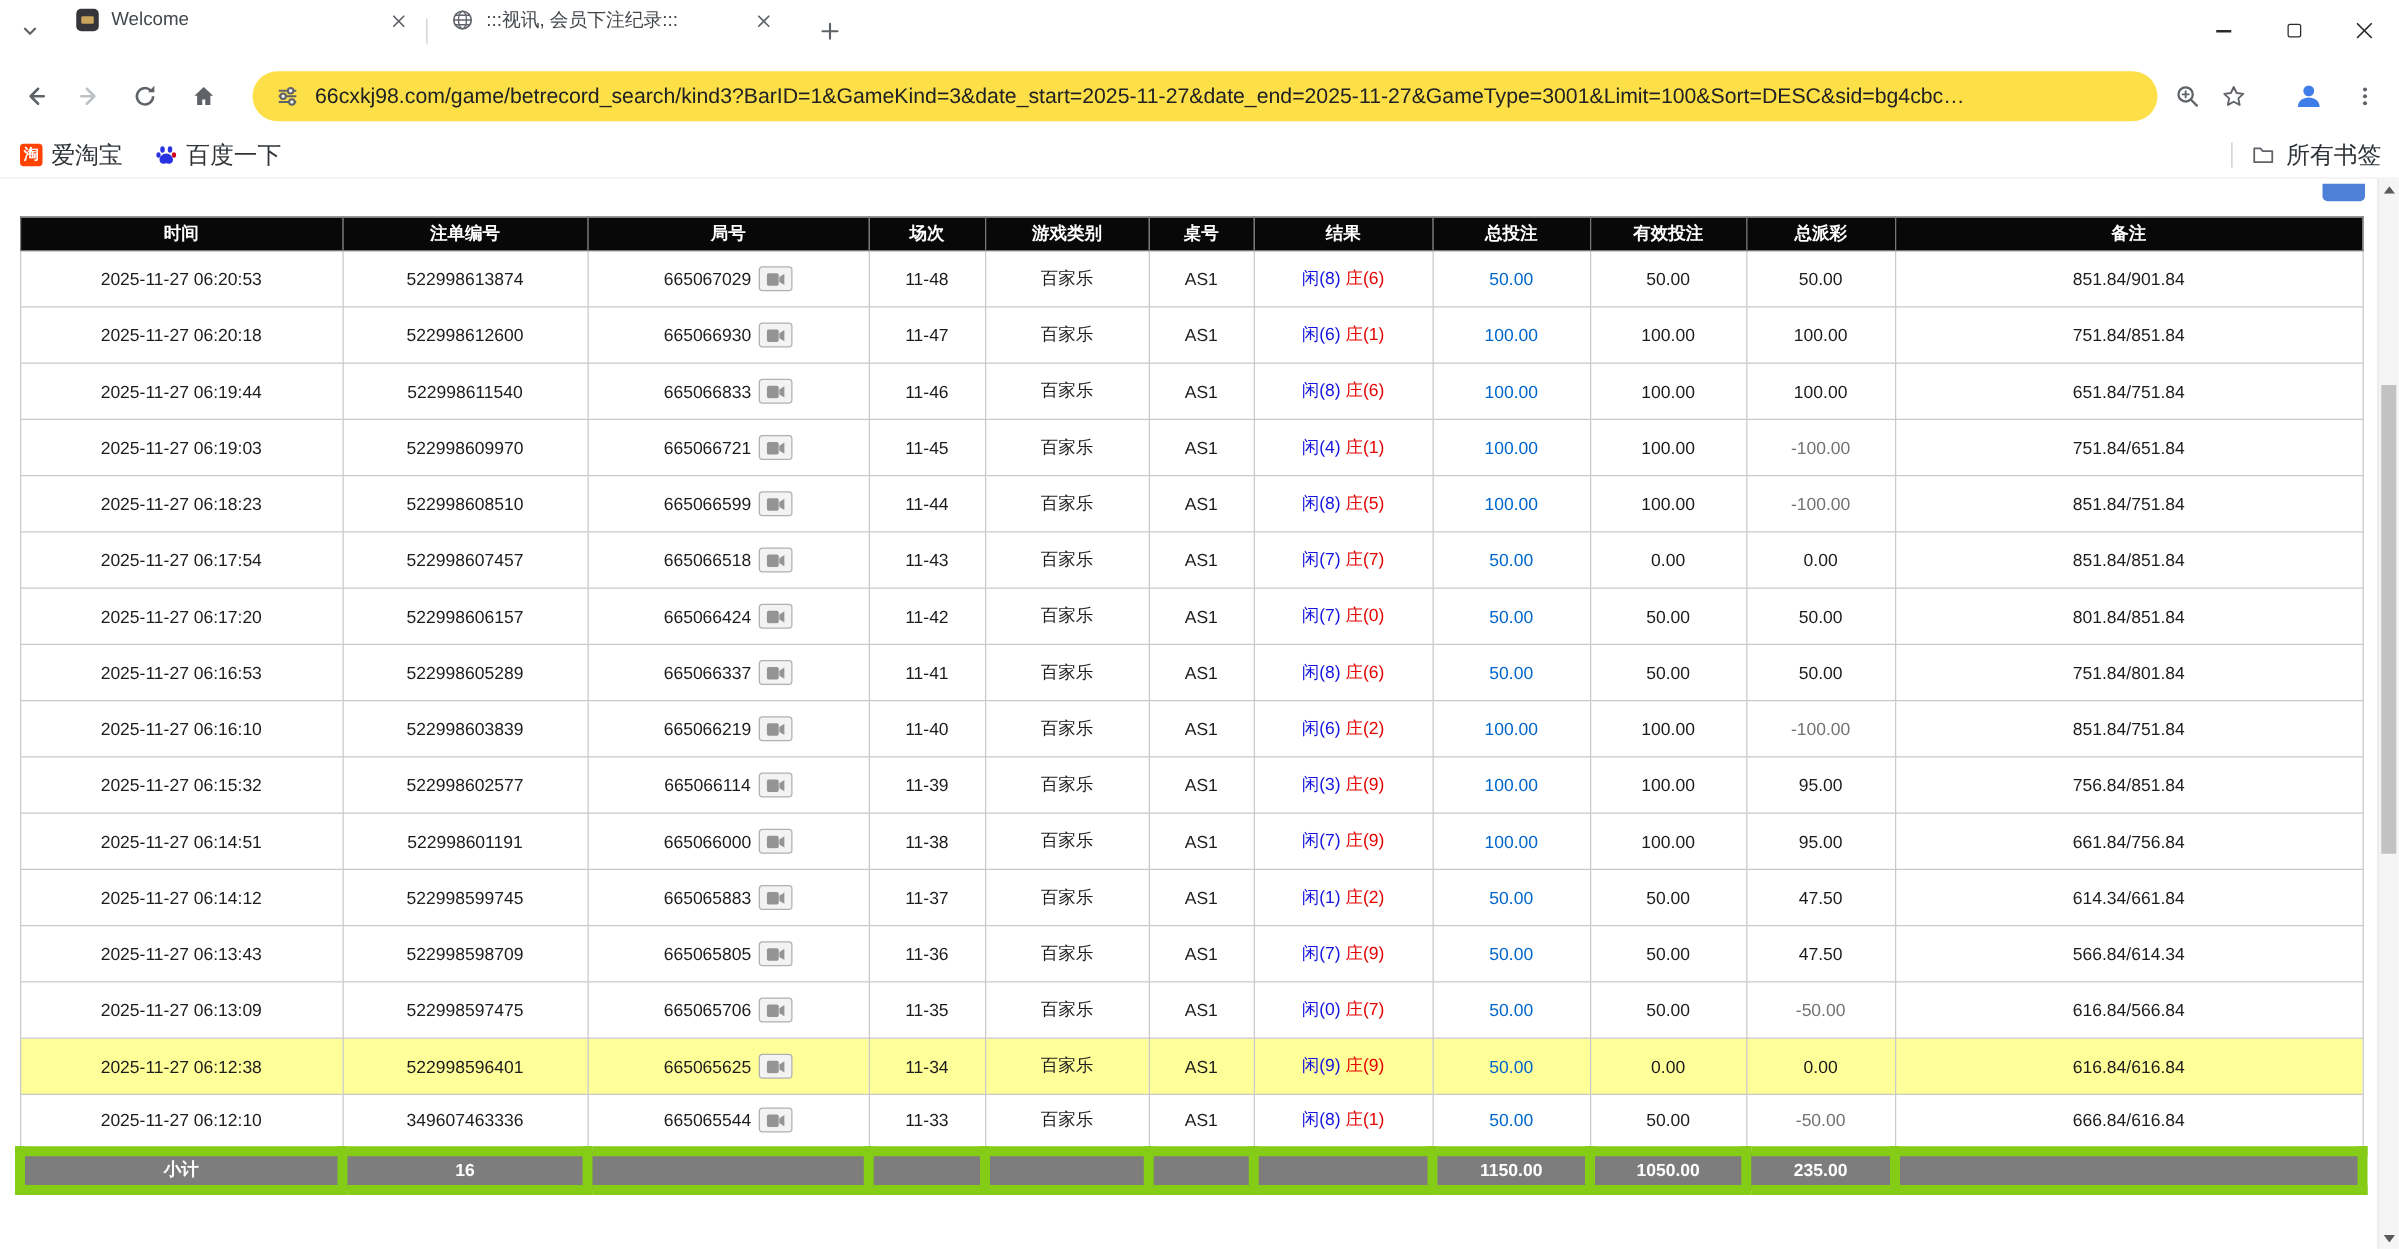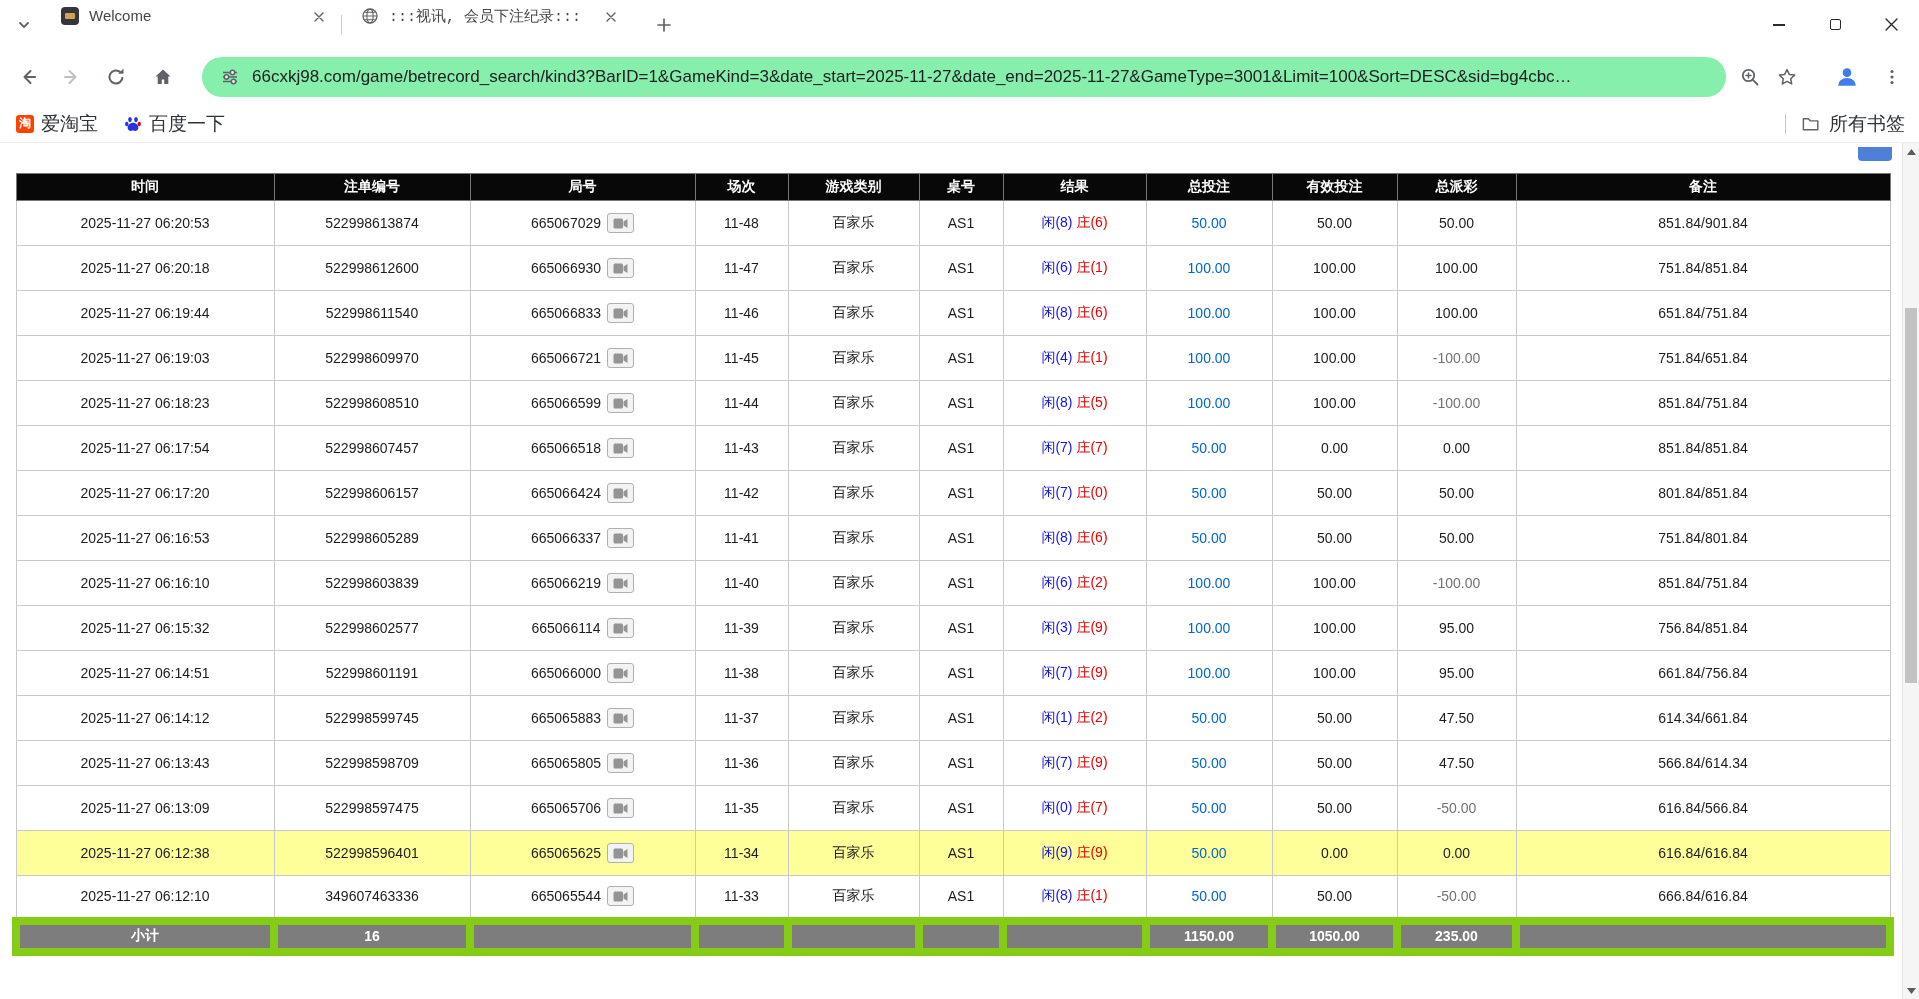--- a/index.html
+++ b/index.html
@@ -7,38 +7,38 @@
               font-family:"Liberation Sans", sans-serif; }
   .screen { position:absolute; top:0; left:0; width:1919px; height:999px; }
 
   
   .tabstrip { position:absolute; top:0; left:0; right:0; height:49px; background:#fff; }
   .tab-search-btn { position:absolute; left:10px; top:11px; width:28px; height:28px;
                     display:flex; align-items:center; justify-content:center; border-radius:50%; cursor:pointer; }
   .tab { position:absolute; top:7px; height:37px; border-radius:10px 10px 0 0;
          display:flex; align-items:flex-start; padding:0 10px 0 12px; cursor:pointer; background:#fff; }
   .tab-1 { left:49px;  width:290px; }
-  .tab-2 { left:349px; width:282px;font-family:Liberation Mono, monospace; }
+  .tab-2 { left:349px; width:282px; }
   .tab-title { flex:1; font-size:15px; color:#43474b; white-space:nowrap; overflow:hidden; margin-left:10px; }
   .tab-close { width:20px; height:20px; border-radius:50%; display:flex; align-items:center; justify-content:center; cursor:pointer; }
   .tab-sep { position:absolute; top:15px; left:341px; width:1px; height:20px; background:#c9cdd1; }
   .fav-welcome { width:18px; height:18px; border-radius:4px; background:#35353a; position:relative; flex:0 0 auto; }
   .fav-welcome::after { content:""; position:absolute; left:4px; top:6px; width:10px; height:6px; background:#caa45a; border-radius:1px; }
   .newtab { position:absolute; left:650px; top:11px; width:28px; height:28px; display:flex;
             align-items:center; justify-content:center; border-radius:50%; cursor:pointer; }
   .wincontrols { position:absolute; right:0; top:0; height:49px; display:flex; }
   .winbtn { width:56px; height:49px; display:flex; align-items:center; justify-content:center; cursor:pointer; }
   .ico-min { width:12px; height:2px; background:#2b2b2b; }
   .ico-max { width:11px; height:11px; border:1.5px solid #2b2b2b; border-radius:2px; }
 
   
   .toolbar { position:absolute; top:49px; left:0; right:0; height:56px; background:#fff; }
   .navbtn { position:absolute; top:11px; width:34px; height:34px; display:flex;
             align-items:center; justify-content:center; border-radius:50%; cursor:pointer; }
-  .omnibox { position:absolute; left:202px; top:8px; width:1524px; height:40px; background:#86efac;
+  .omnibox { position:absolute; left:202px; top:8px; width:1524px; height:40px; background:#fde047;
              border-radius:20px; display:flex; align-items:center; padding:0 18px; cursor:text; }
   .url { margin-left:12px; font-size:17px; color:#202124; white-space:nowrap; overflow:hidden; }
   .tb-icon { position:absolute; top:11px; width:34px; height:34px; display:flex;
              align-items:center; justify-content:center; border-radius:50%; cursor:pointer; }
 
   
   .bookmarksbar { position:absolute; top:105px; left:0; right:0; height:38px; background:#fff;
                   display:flex; align-items:center; border-bottom:1px solid #ededed; }
   .bm { display:flex; align-items:center; gap:7px; margin-left:16px; cursor:pointer; }
   .bm-label { font-size:19px; color:#2f3337; }

